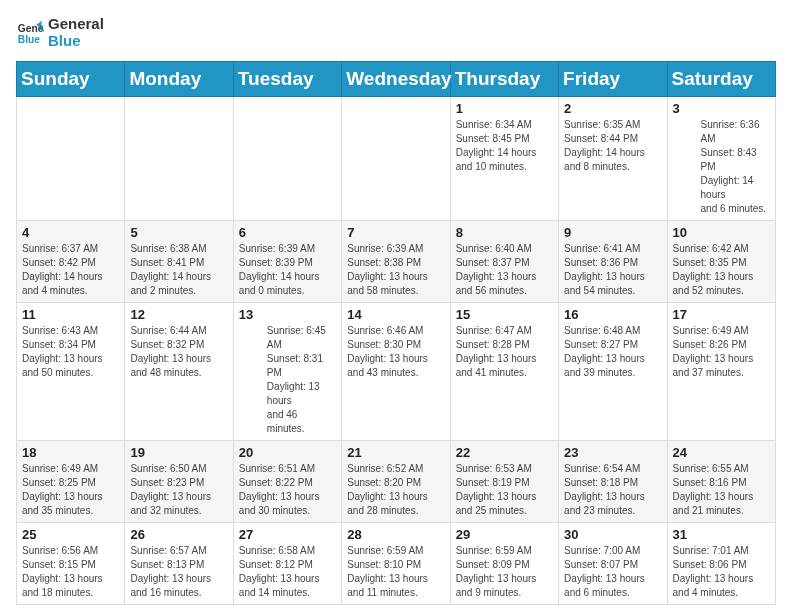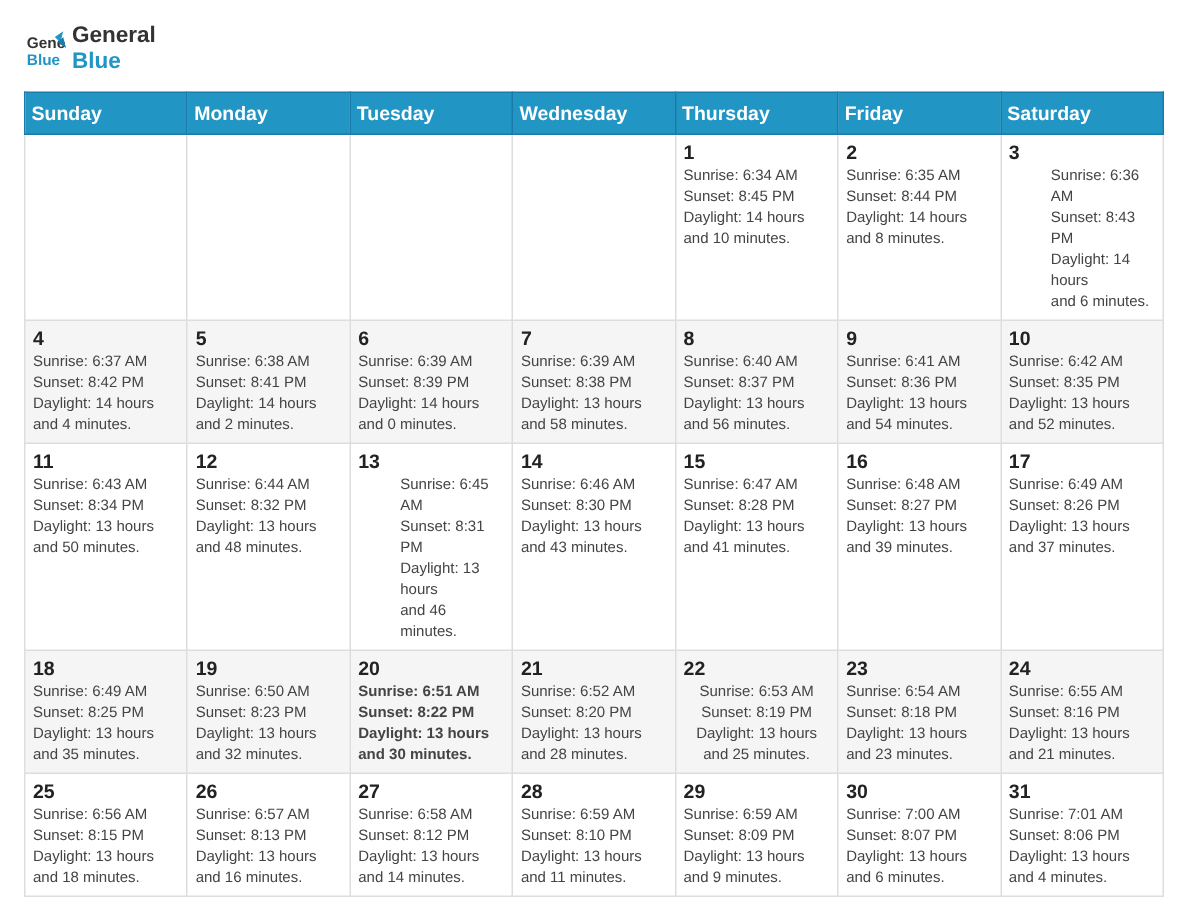--- a/index.html
+++ b/index.html
@@ -41,21 +41,21 @@
       width: 100%;
       border-collapse: collapse;
       table-layout: fixed;
     }
     thead tr {
       background-color: #2196c4;
       color: #fff;
     }
     thead th {
       padding: 6px 4px;
-      font-size: 13px;
+      font-size: 19px;
       font-weight: bold;
       text-align: left;
       border: 1px solid #1a7aa8;
     }
     tbody tr {
       vertical-align: top;
     }
     tbody tr:nth-child(odd) {
       background-color: #fff;
     }
@@ -255,35 +255,35 @@
         </td>
         <td>
           <div class="day-num">19</div>
           <div class="day-info" style="white-space: pre-line;">Sunrise: 6:50 AM
 Sunset: 8:23 PM
 Daylight: 13 hours
 and 32 minutes.</div>
         </td>
         <td>
           <div class="day-num">20</div>
-          <div class="day-info" style="white-space: pre-line; font-weight: bold;">Sunrise: 6:51 AM
+          <div class="day-info" style="white-space: pre-line;">Sunrise: 6:51 AM
 Sunset: 8:22 PM
 Daylight: 13 hours
 and 30 minutes.</div>
         </td>
         <td>
           <div class="day-num">21</div>
           <div class="day-info" style="white-space: pre-line;">Sunrise: 6:52 AM
 Sunset: 8:20 PM
 Daylight: 13 hours
 and 28 minutes.</div>
         </td>
         <td>
           <div class="day-num">22</div>
-          <div class="day-info" style="white-space: pre-line; text-align: center;">Sunrise: 6:53 AM
+          <div class="day-info" style="white-space: pre-line;">Sunrise: 6:53 AM
 Sunset: 8:19 PM
 Daylight: 13 hours
 and 25 minutes.</div>
         </td>
         <td>
           <div class="day-num">23</div>
           <div class="day-info" style="white-space: pre-line;">Sunrise: 6:54 AM
 Sunset: 8:18 PM
 Daylight: 13 hours
 and 23 minutes.</div>

